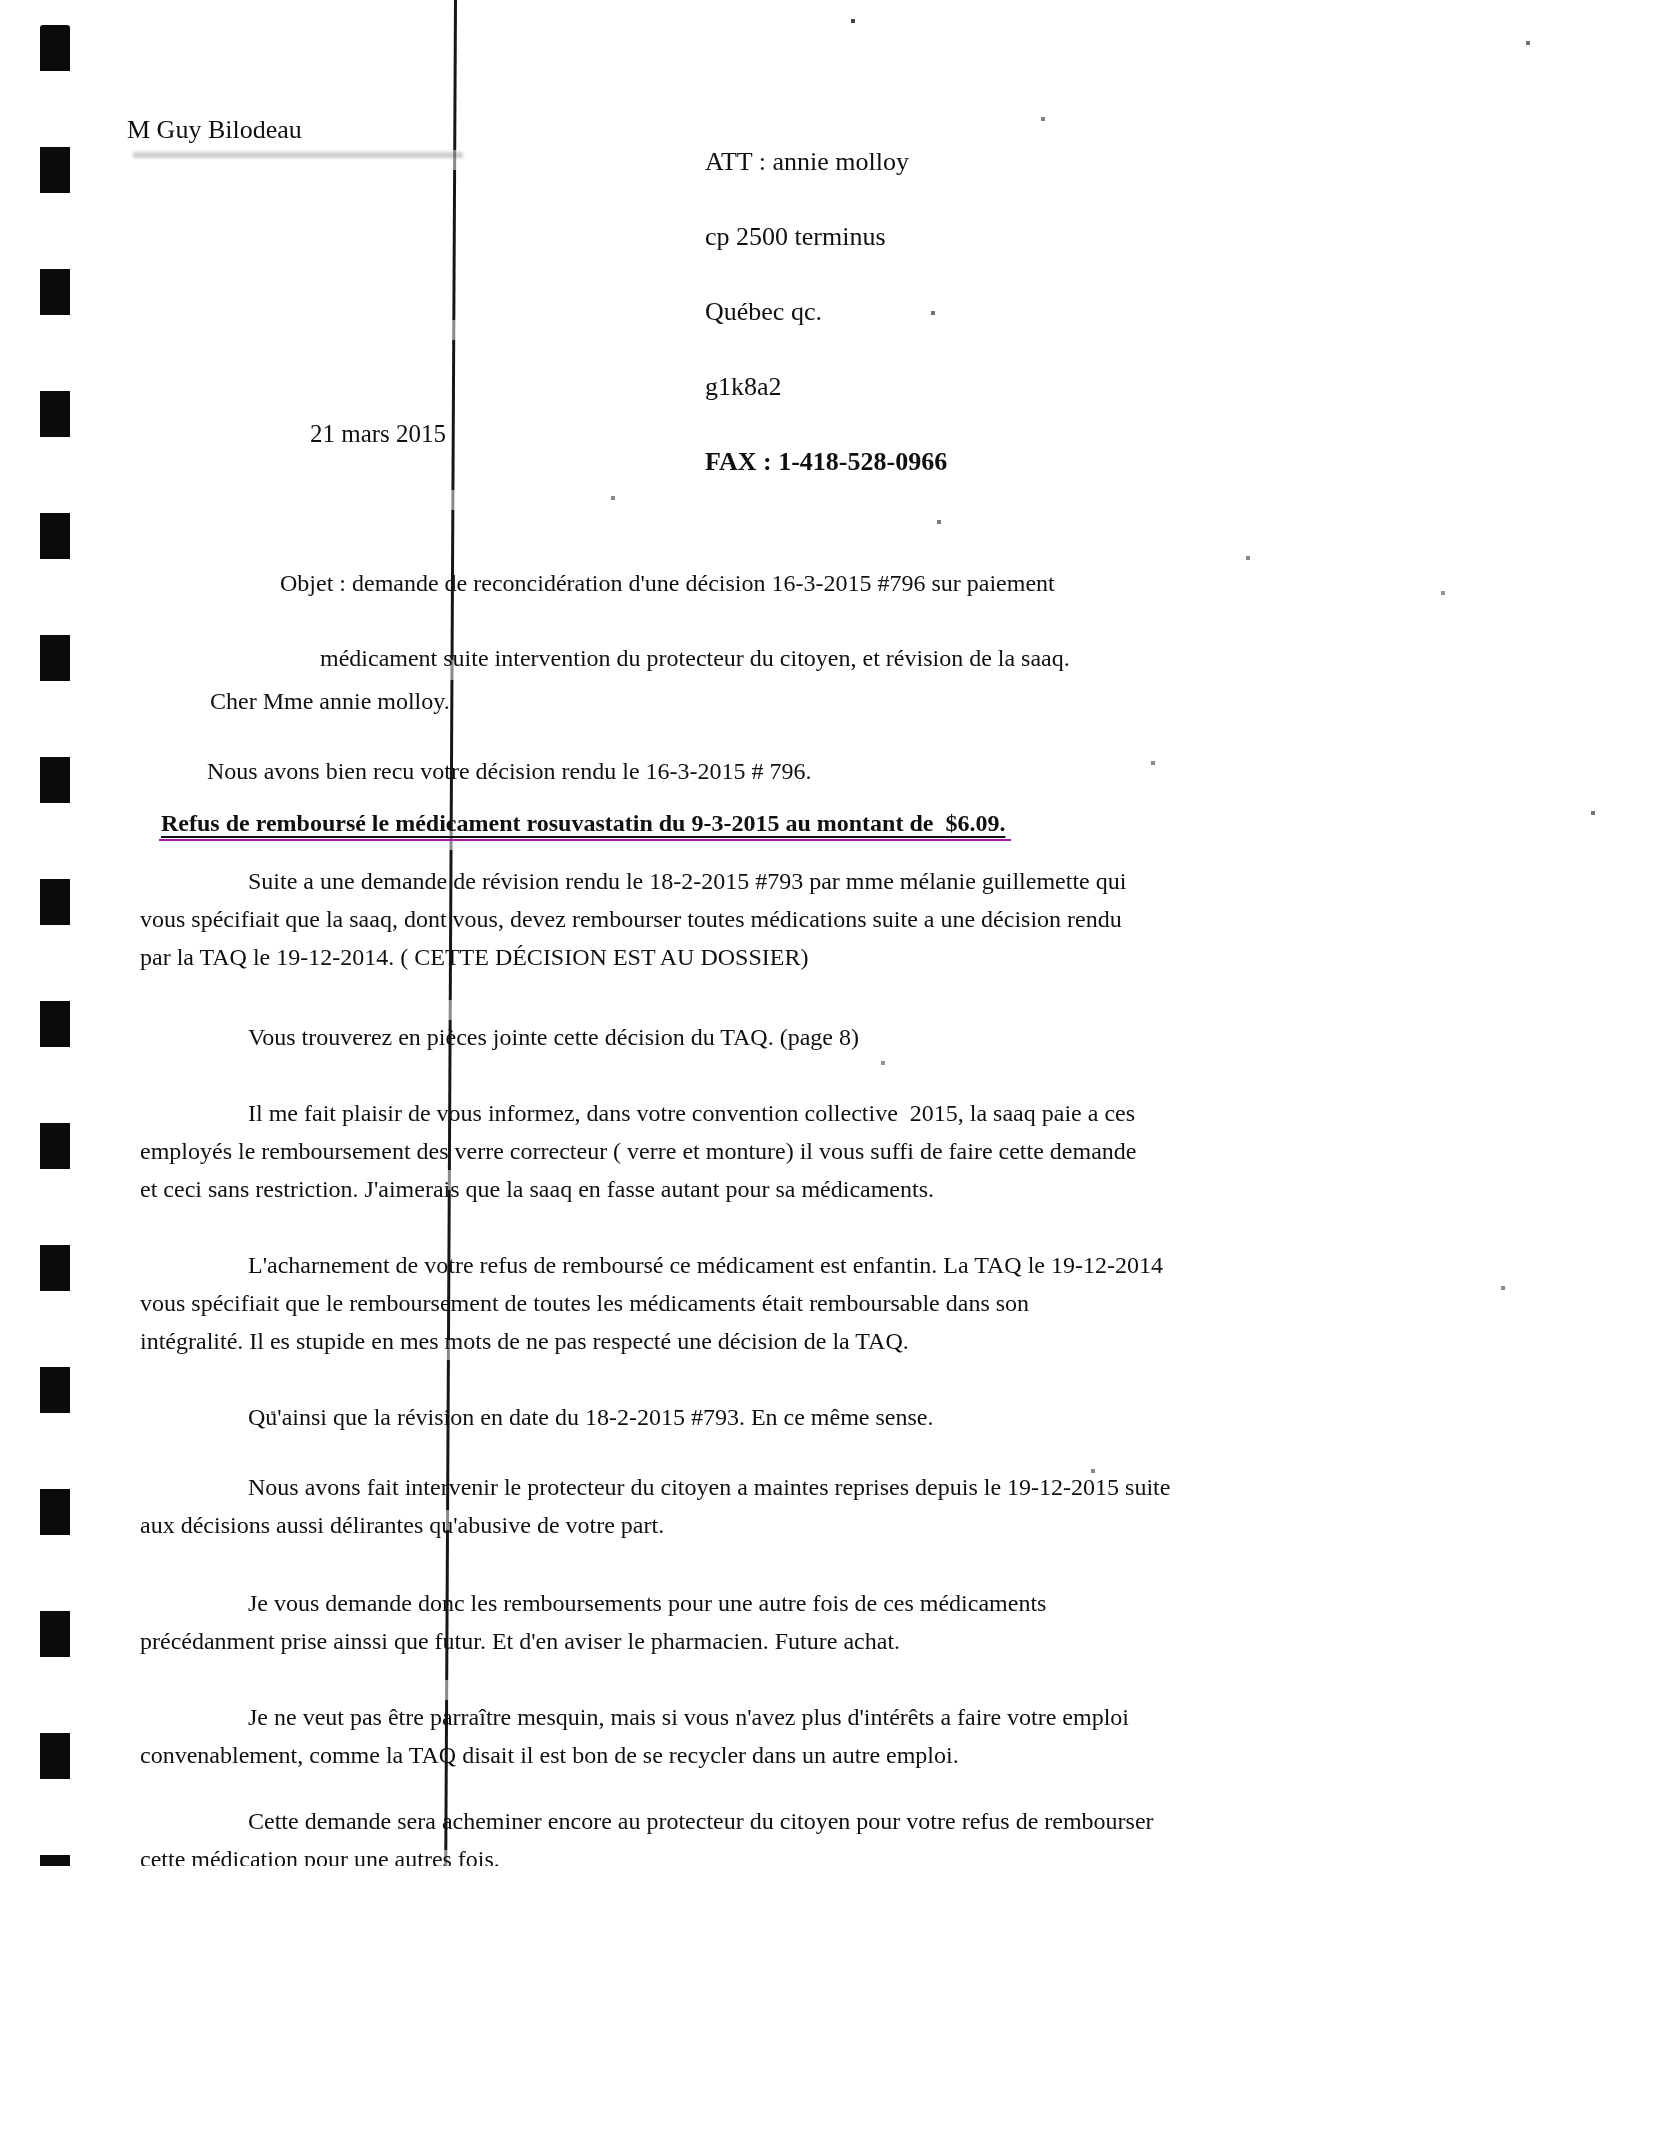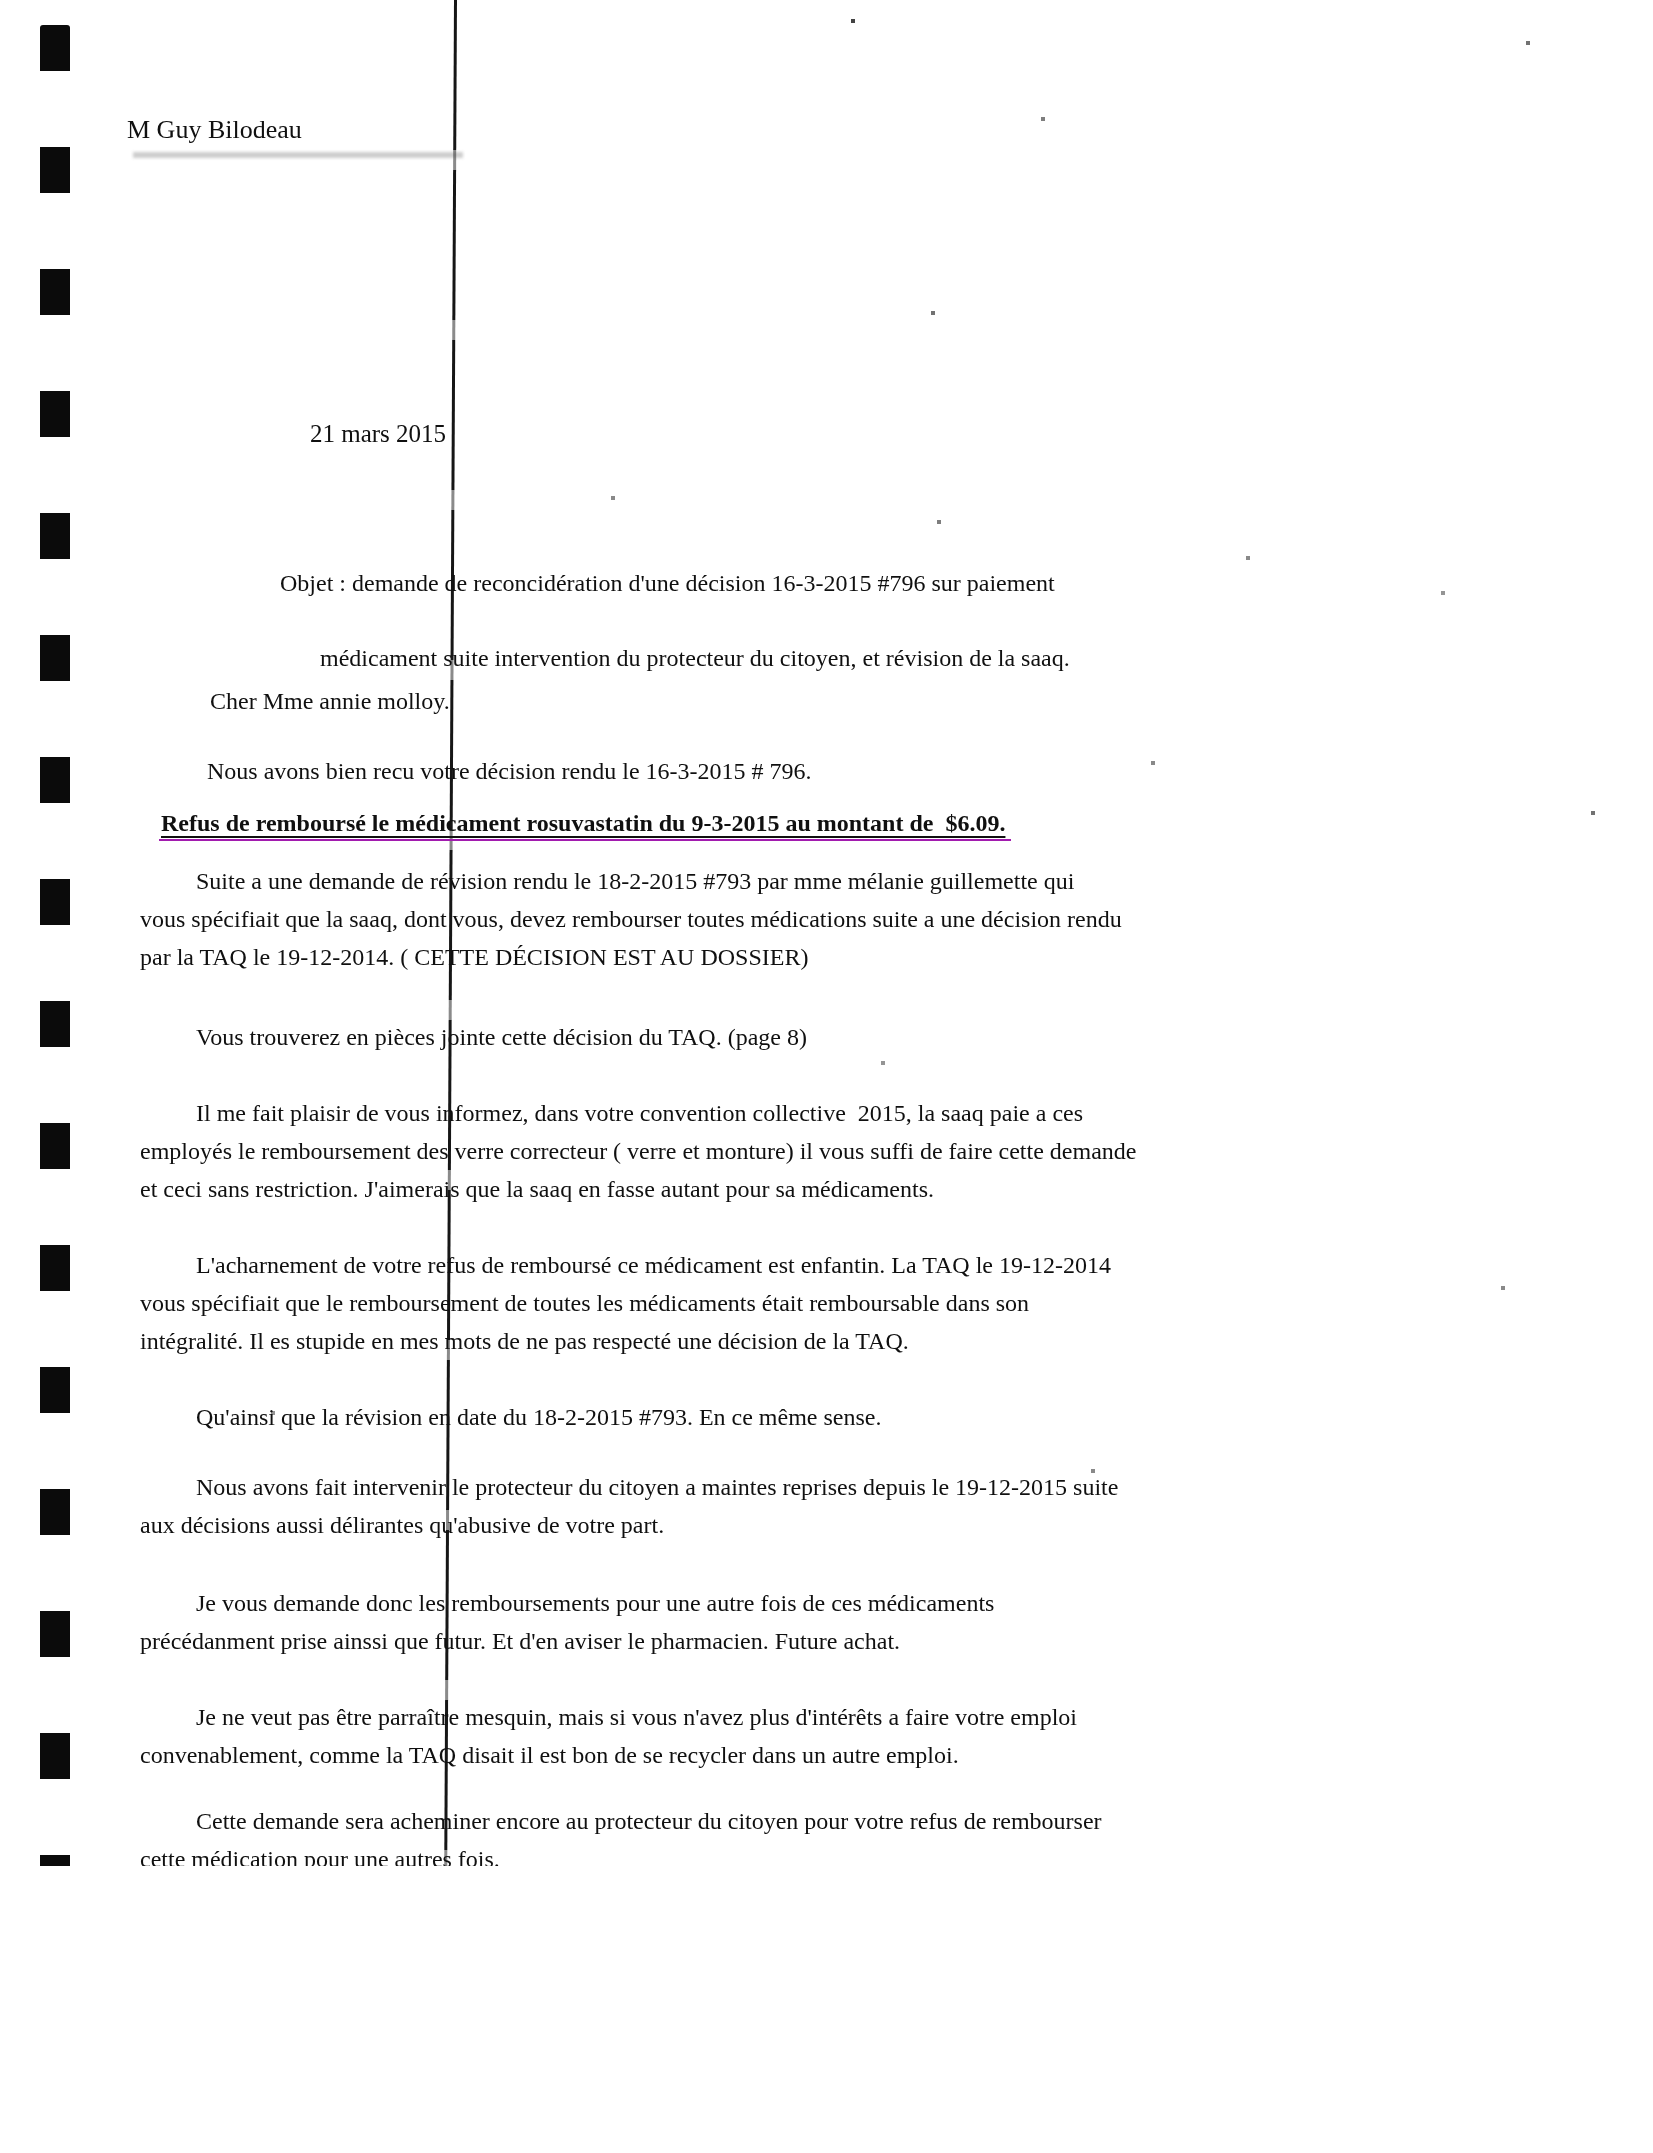--- a/index.html
+++ b/index.html
@@ -23,21 +23,21 @@
     background:repeating-linear-gradient(to bottom,#161616 0 150px,rgba(22,22,22,.5) 150px 170px);
     transform:rotate(0.3deg);transform-origin:top left;
   }
   .abs{position:absolute;white-space:pre;}
   .hdr{font-size:25px;line-height:39px;}
   .addr div{font-size:26px;line-height:39px;}
   .addr .fax{font-weight:bold;}
   .body-line{font-size:24px;line-height:38px;white-space:pre;}
   .para{position:absolute;left:140px;}
   .para .line{font-size:24px;line-height:38px;white-space:pre;}
-  .para .first{margin-left:56px;}
+  .para .first{margin-left:108px;}
   .subject .line{font-size:24px;line-height:39px;white-space:pre;}
   .subject .cont{margin-left:40px;}
   .headline{
     font-size:24px;font-weight:bold;
     border-bottom:2px solid #a21caf;padding:0 6px 3px 2px;
     text-decoration:underline;text-decoration-thickness:2px;text-underline-offset:5px;
   }
   .stamp{
     font-family:"DejaVu Sans Mono",monospace;
     font-size:58px;letter-spacing:4px;color:#161616;
@@ -73,20 +73,27 @@
 
 <div class="page">
 
   <div class="binding"></div>
   <div class="scanline"></div>
   <div class="specks"></div>
   <div class="smudge"></div>
 
   <div class="abs hdr" style="left:127px;top:110px;font-size:26px;">M Guy Bilodeau</div>
 
+  <div class="abs addr" style="left:705px;top:106px;">
+    <div>ATT : annie molloy</div>
+    <div>cp 2500 terminus</div>
+    <div>Québec qc.</div>
+    <div>g1k8a2</div>
+    <div class="fax">FAX : 1-418-528-0966</div>
+  </div>
 
   <div class="abs" style="left:280px;top:420px;font-size:25px;margin-left:30px;">21 mars 2015</div>
 
   <div class="abs subject" style="left:280px;top:528px;">
     <div class="line">Objet : demande de reconcidération d'une décision 16-3-2015 #796 sur paiement</div>
     <div class="line cont">médicament suite intervention du protecteur du citoyen, et révision de la saaq.</div>
   </div>
 
   <div class="abs body-line" style="left:210px;top:682px;">Cher Mme annie molloy.</div>
 

